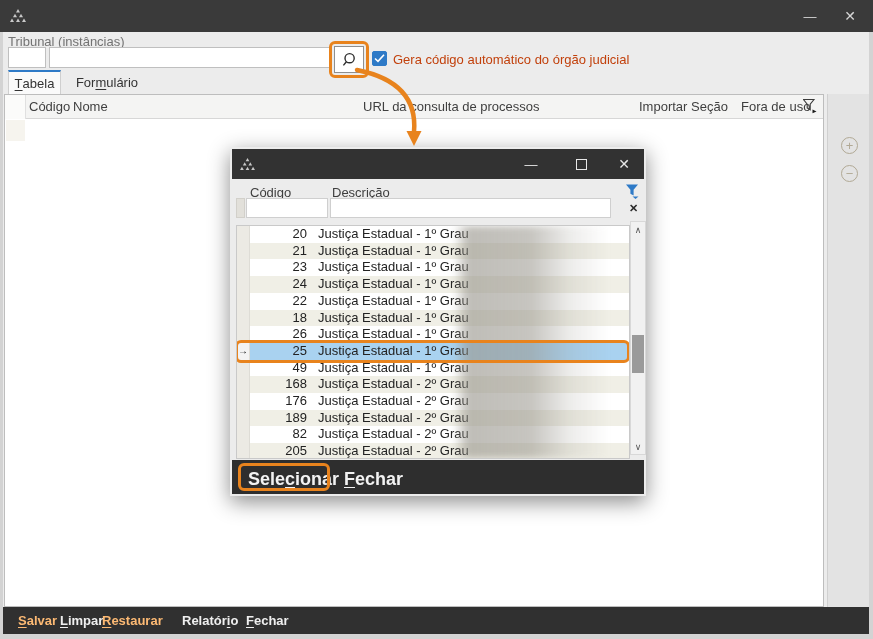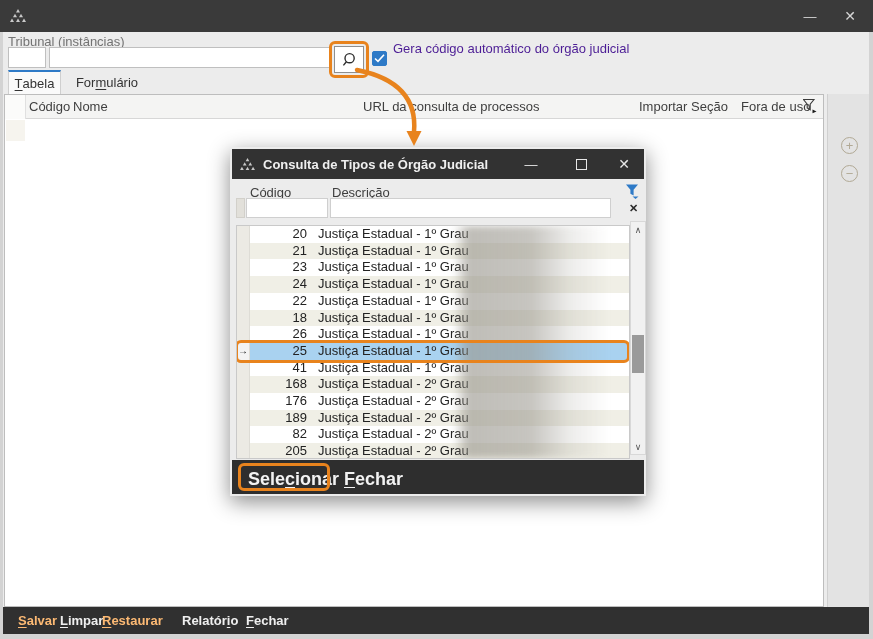--- a/index.html
+++ b/index.html
@@ -93,21 +93,21 @@
         </svg>
     </span>
   </div>
   <div class="anno-box" style="left:326px;top:9px;width:40px;height:37px"></div>
 
   <span class="cb">
     <svg width="11" height="9" viewBox="0 0 11 9">
         <polyline points="1,4.5 4,7.4 10,0.8" fill="none" stroke="#fff" stroke-width="1.6"></polyline>
       </svg>
   </span>
-  <span class="lbl" style="left:390px;top:9px;color:#4c1d95">Gera código automático do órgão judicial</span>
+  <span class="lbl" style="left:390px;top:20px;color:#c2410c">Gera código automático do órgão judicial</span>
 
   <div class="tab active" style="left:5px;width:53px"><u>T</u>abela</div>
   <div class="tab" style="left:58px;width:92px">For<u>m</u>ulário</div>
 
   <div class="grid">
     <div class="grid-header">
       <span class="grid-ind"></span>
       <span class="hcell" style="left:24px">Código</span>
       <span class="hcell" style="left:68px">Nome</span>
       <span class="hcell" style="left:358px">URL da consulta de processos</span>
@@ -149,21 +149,20 @@
           <g fill="#c9c9c9">
             <polygon points="8,0 10,3.5 6,3.5"></polygon>
             <polygon points="5,4.7 7,8.2 3,8.2"></polygon>
             <polygon points="11,4.7 13,8.2 9,8.2"></polygon>
             <polygon points="2,9.4 4,12.9 0,12.9"></polygon>
             <polygon points="8,9.4 10,12.9 6,12.9"></polygon>
             <polygon points="14,9.4 16,12.9 12,12.9"></polygon>
           </g>
         </svg>
     </span>
-    <span class="title">Consulta de Tipos de Órgão Judicial</span>
     <span class="dlg-btn-win" style="left:278px;width:42px">—</span>
     <span class="dlg-btn-win" style="left:328px;width:42px">
         <span class="max-glyph"></span>
       </span>
     <span class="dlg-btn-win" style="left:372px;width:40px;font-size:14px">✕</span>
   </div>
 
   <span class="dlg-hcell" style="left:18px">Código</span>
   <span class="dlg-hcell" style="left:100px">Descrição</span>
   <span style="position:absolute;left:393px;top:35px;display:flex">
@@ -215,21 +214,21 @@
         <span class="dcode">26</span>
         <span class="ddesc">Justiça Estadual - 1º Grau</span>
       </div>
       <div class="drow alt selected">
         <span class="dind">→</span>
         <span class="dcode">25</span>
         <span class="ddesc">Justiça Estadual - 1º Grau</span>
       </div>
       <div class="drow">
         <span class="dind"></span>
-        <span class="dcode">41</span>
+        <span class="dcode">49</span>
         <span class="ddesc">Justiça Estadual - 1º Grau</span>
       </div>
       <div class="drow alt">
         <span class="dind"></span>
         <span class="dcode">168</span>
         <span class="ddesc">Justiça Estadual - 2º Grau</span>
       </div>
       <div class="drow">
         <span class="dind"></span>
         <span class="dcode">176</span>

